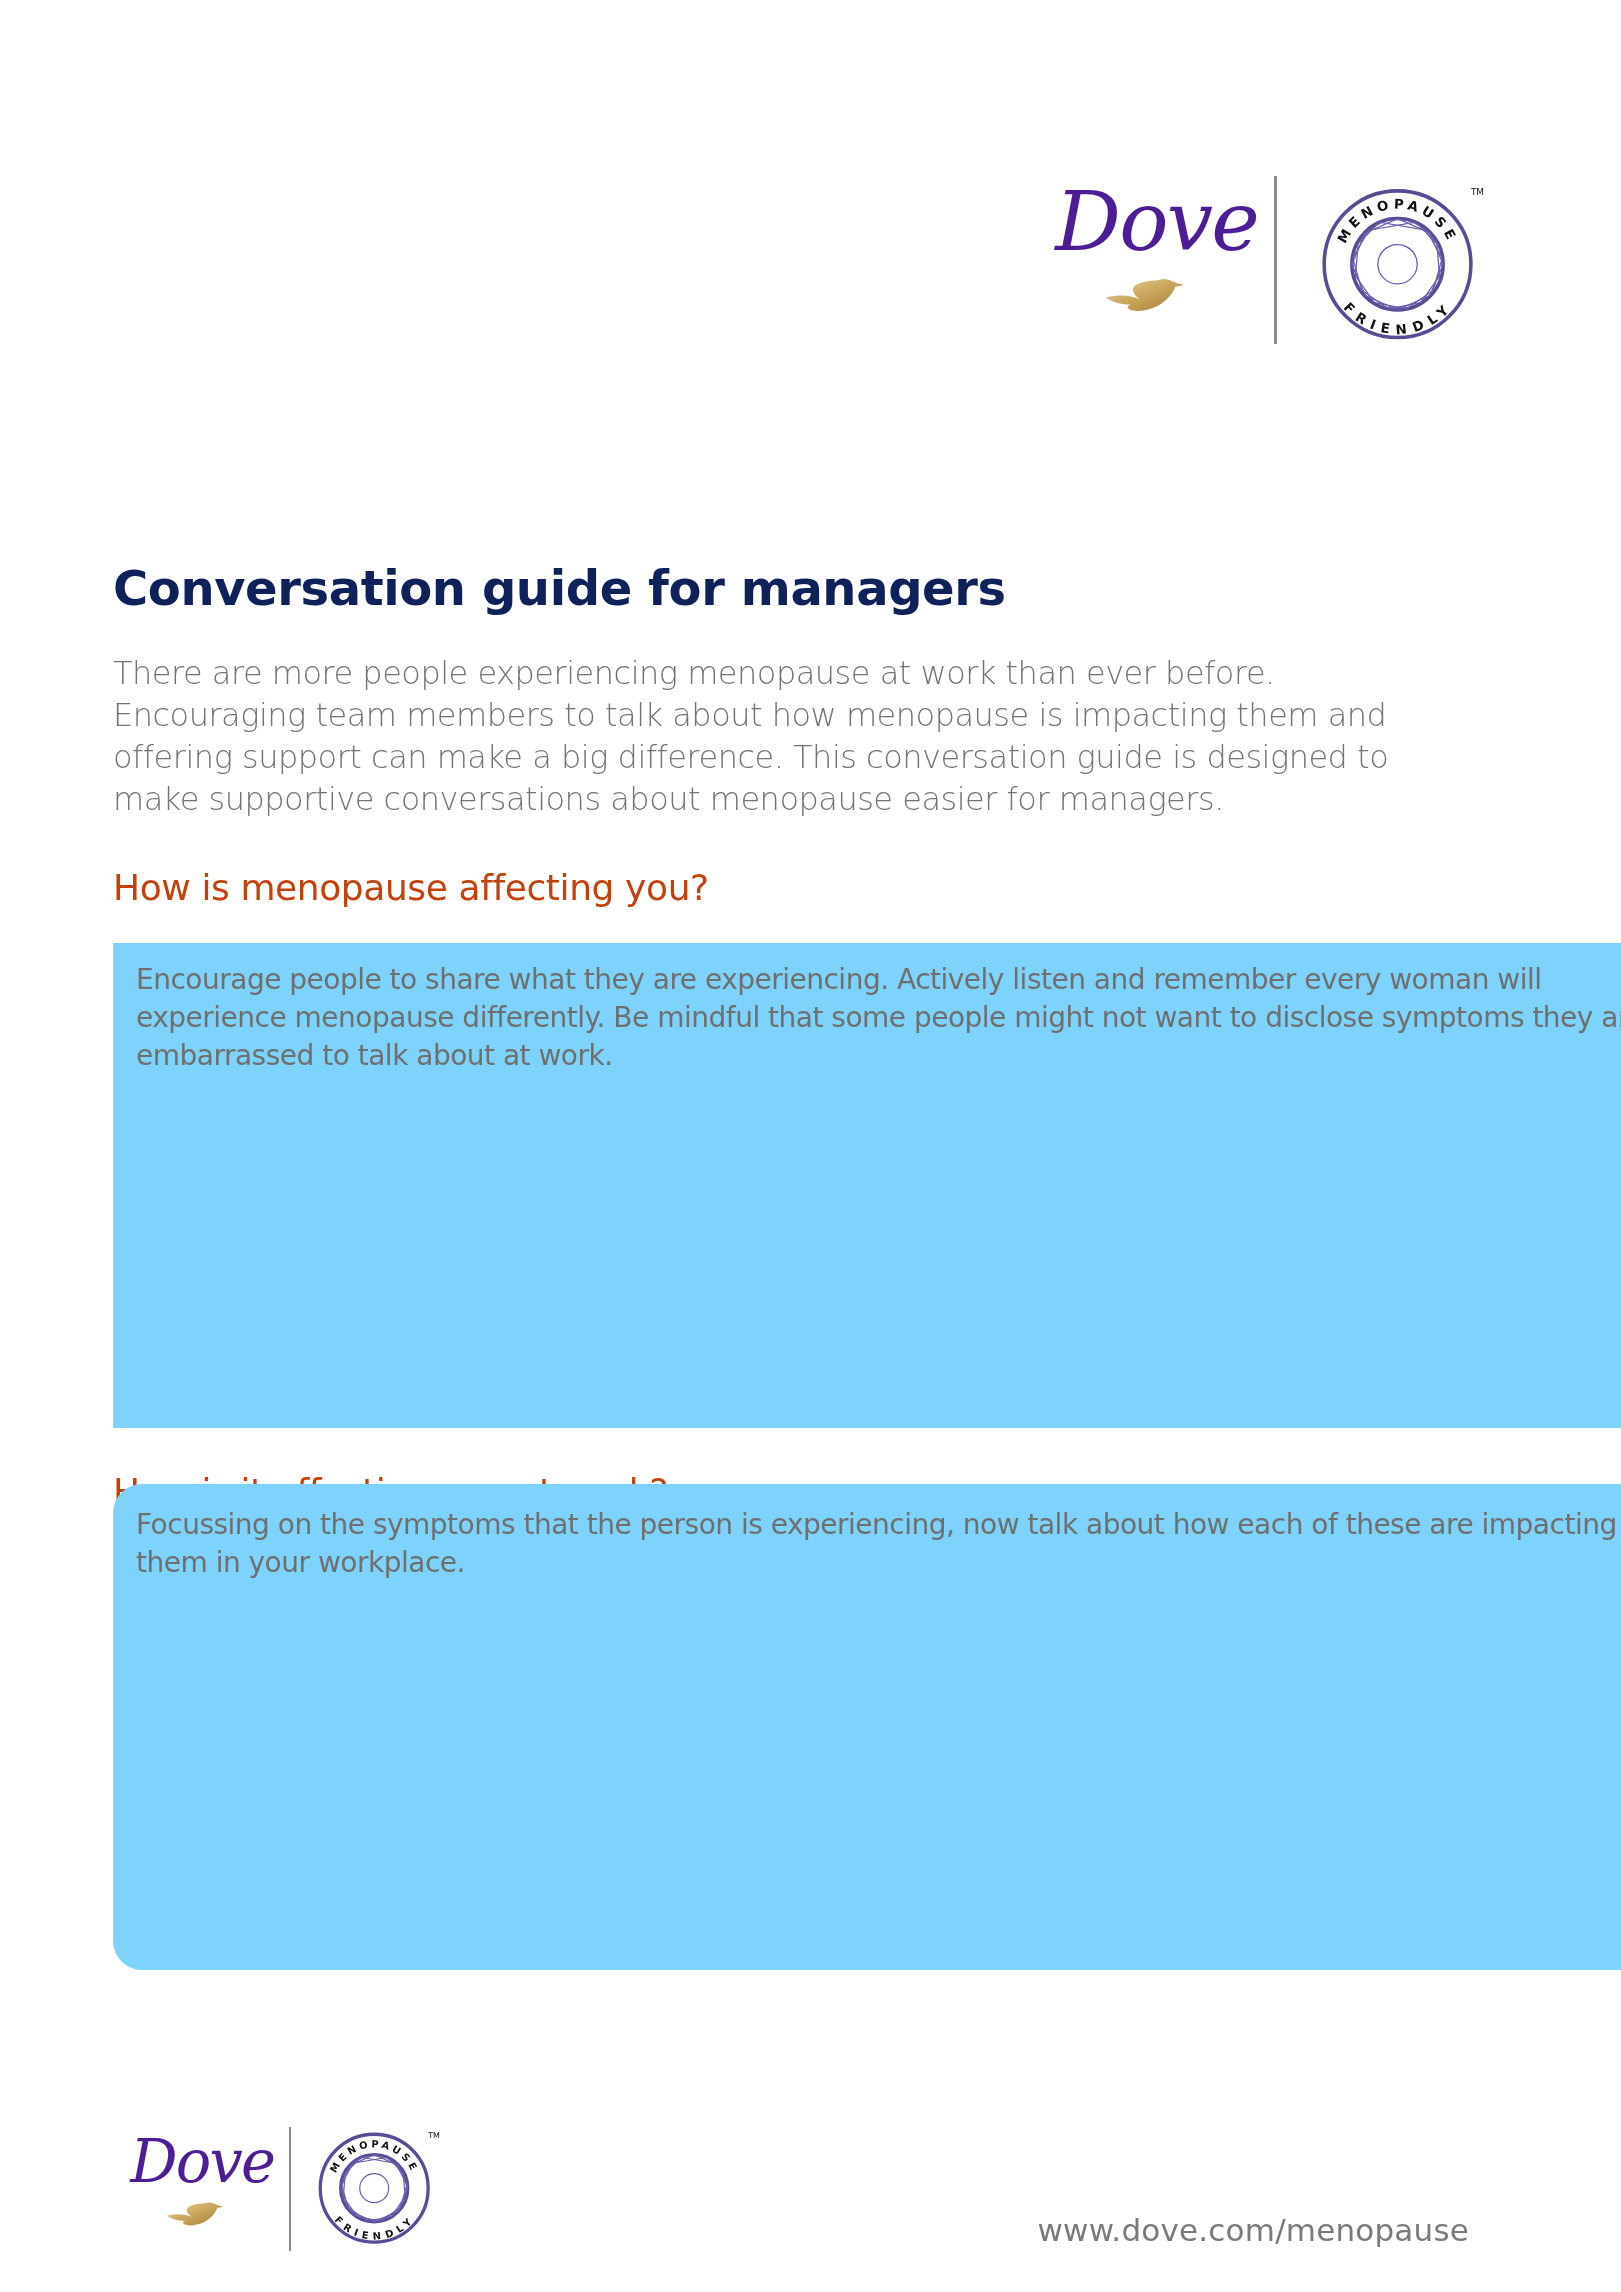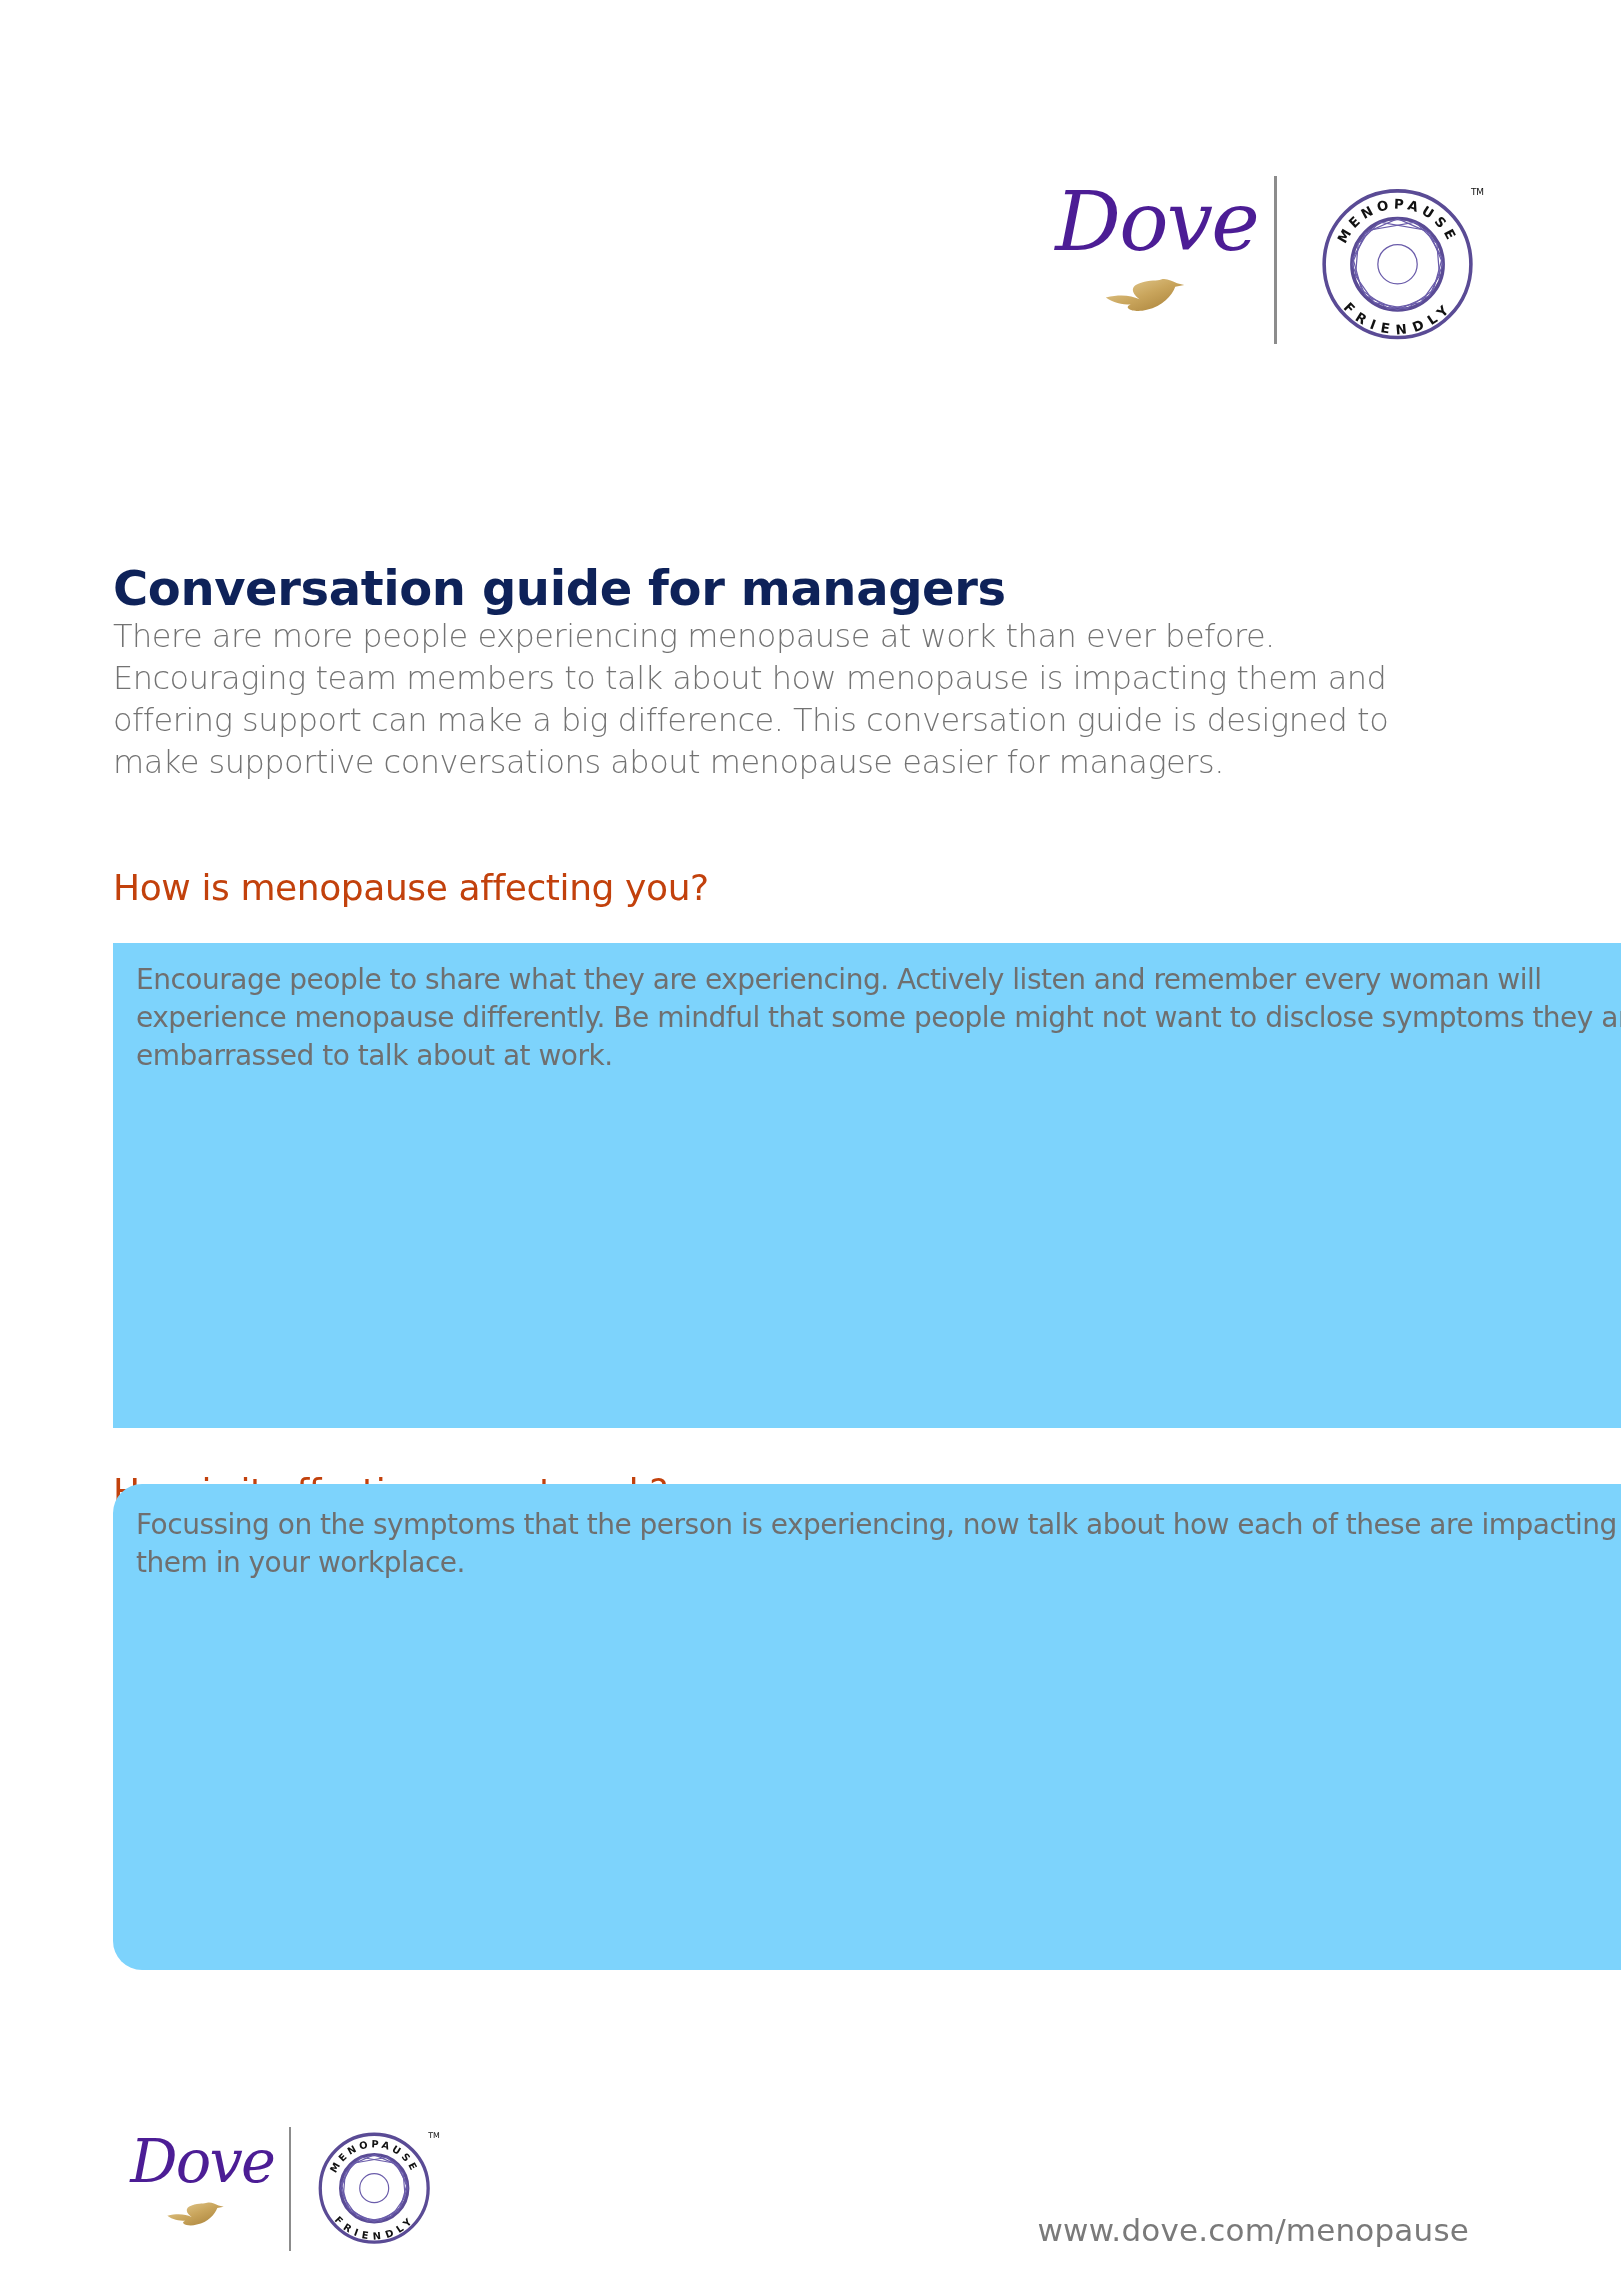--- a/index.html
+++ b/index.html
@@ -6,21 +6,21 @@
   body { width:1621px; height:2293px; position:relative; overflow:hidden; font-family:"DejaVu Sans", sans-serif; }
 
   
   .logo { position:absolute; }
   .dove-word { position:absolute; font-family:"DejaVu Serif", serif; font-style:italic; color:#4c1d95; letter-spacing:-1.8px; line-height:1; }
   .dove-bird { position:absolute; }
   .divider { position:absolute; width:2.7px; background:#8c8c8c; }
   .badge { position:absolute; }
 
   .title { position:absolute; left:113px; top:560px; font-size:48px; font-weight:bold; color:#0e2259; letter-spacing:-0.4px; white-space:nowrap; }
-  .intro { position:absolute; left:113px; top:615px; width:1361px; font-size:32px; line-height:42px; color:#737373; font-weight:300; letter-spacing:-0.5px; }
+  .intro { position:absolute; left:113px; top:652px; width:1361px; font-size:32px; line-height:42px; color:#737373; font-weight:300; letter-spacing:-0.5px; }
   .h2 { position:absolute; left:113px; font-size:36px; color:#c2410c; letter-spacing:-0.4px; white-space:nowrap; }
   .box { position:absolute; left:113px; width:1600px; background:#7dd3fc; }
   .box-text { position:absolute; left:23px; right:27px; font-size:28px; line-height:38px; color:#6f6f6f; letter-spacing:-0.5px; }
   .url { position:absolute; right:152px; top:2212px; font-size:31px; font-weight:normal; color:#7a7a7a; letter-spacing:0.2px; white-space:nowrap; }
 </style>
 </head>
 <body>
 
 <div class="logo" style="left:1048px; top:170px; width:448px; height:188px;">
   <div class="dove-word" style="left:7.2px; top:10.7px; font-size:82px;">Dove</div>

